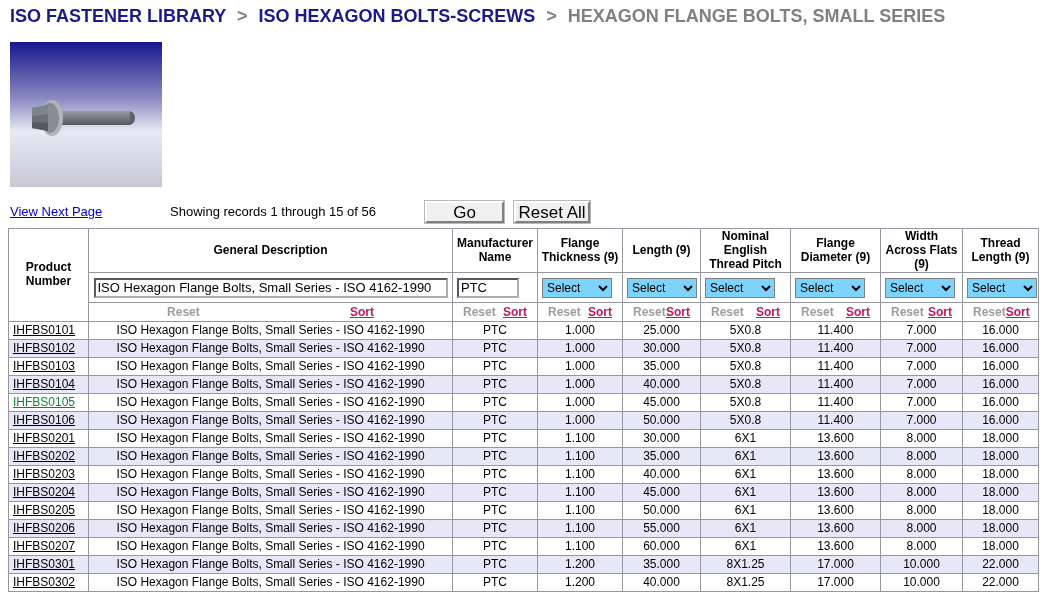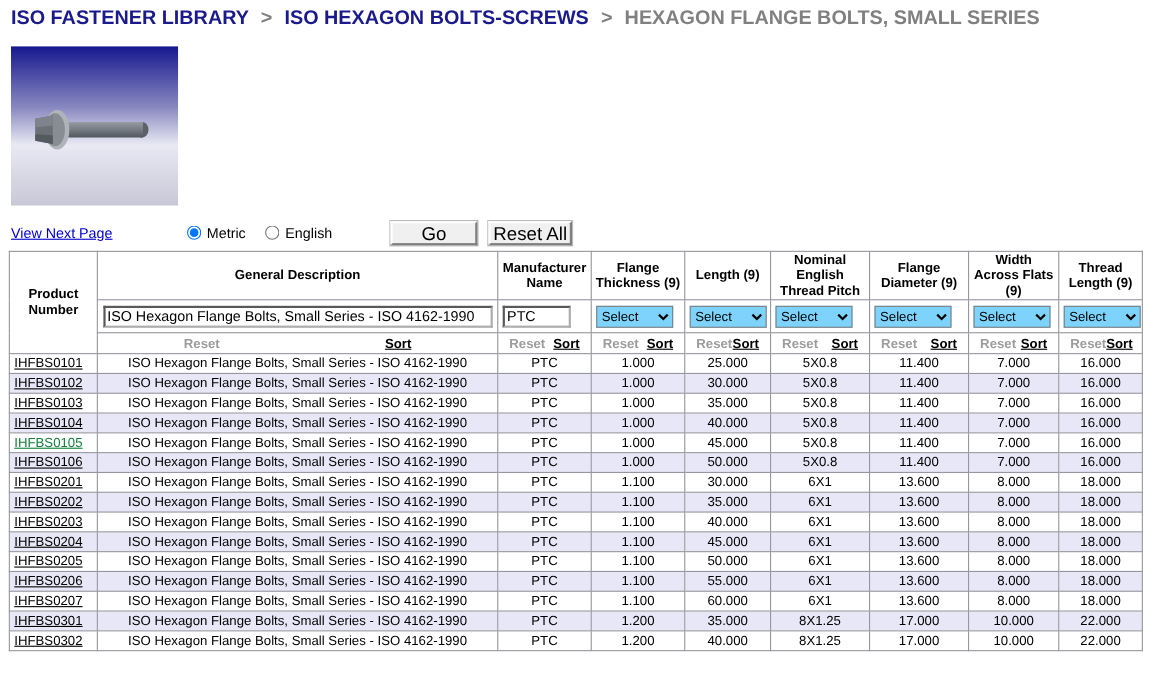--- a/index.html
+++ b/index.html
@@ -51,21 +51,21 @@
   .txt-desc { width:354px; }
   .txt-mfr { width:62px; }
   .filter-row select {
     font-family:"Liberation Sans", sans-serif; font-size:12px; height:20px;
     width:70px; border:1px solid #7F7F7F; background:#7dd3fc;
   }
   .rs-row th { height:19px; font-weight:normal; vertical-align:middle; }
   .rs { display:flex; justify-content:space-between; padding:0 7px; align-items:center; }
   .rs-wide { justify-content:space-around; padding:0; }
   .reset-lbl { color:#9C9C9C; cursor:default; }
-  .sort-link { color:#000000; cursor:pointer; }
+  .sort-link { color:#be185d; cursor:pointer; }
 
   .grid tbody td { height:17px; line-height:17px; padding:0 2px; text-align:center; white-space:nowrap; }
   .grid tbody tr.alt td { background:#E7E7F7; }
   .c-prod { text-align:left !important; padding-left:4px !important; }
   .plink { color:#000000; text-decoration:underline; cursor:pointer; }
   .plink.visited { color:#15803d; }
 </style>
 </head>
 <body>
 
@@ -100,30 +100,21 @@
     <path d="M22 66 L38 63 L38 89 L22 86 Z" fill="#6A7076"></path>
     <path d="M22 66 L38 63 L38 72 L22 74 Z" fill="#7E848C"></path>
     <path d="M22 80 L38 81 L38 89 L22 86 Z" fill="#545A60"></path>
   </svg>
 </div>
 
 <div class="controls">
   <span class="ctl-next">
     <a class="next-link" href="#">View Next Page</a>
   </span>
-  <span class="ctl-units">
-    <label>
-      <input type="radio" name="units" checked="" style="">
-      <span>Metric</span>
-    </label>
-    <label>
-      <input type="radio" name="units" style="">
-      <span>English</span>
-    </label>
-  </span>
+  <span class="ctl-showing">Showing records 1 through 15 of 56</span>
   <button class="btn">Go</button>
   <button class="btn">Reset All</button>
 </div>
 
 <table class="grid">
   <colgroup>
     <col style="width:80px">
       <col style="width:364px">
       <col style="width:85px">
     <col style="width:85px">

